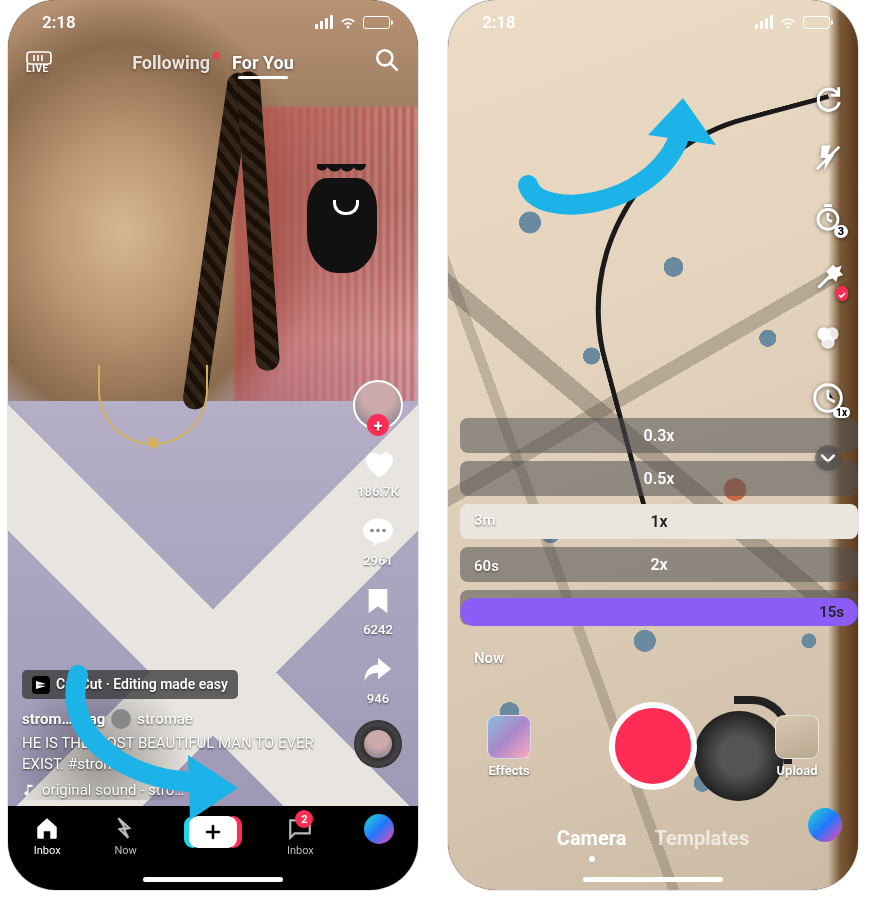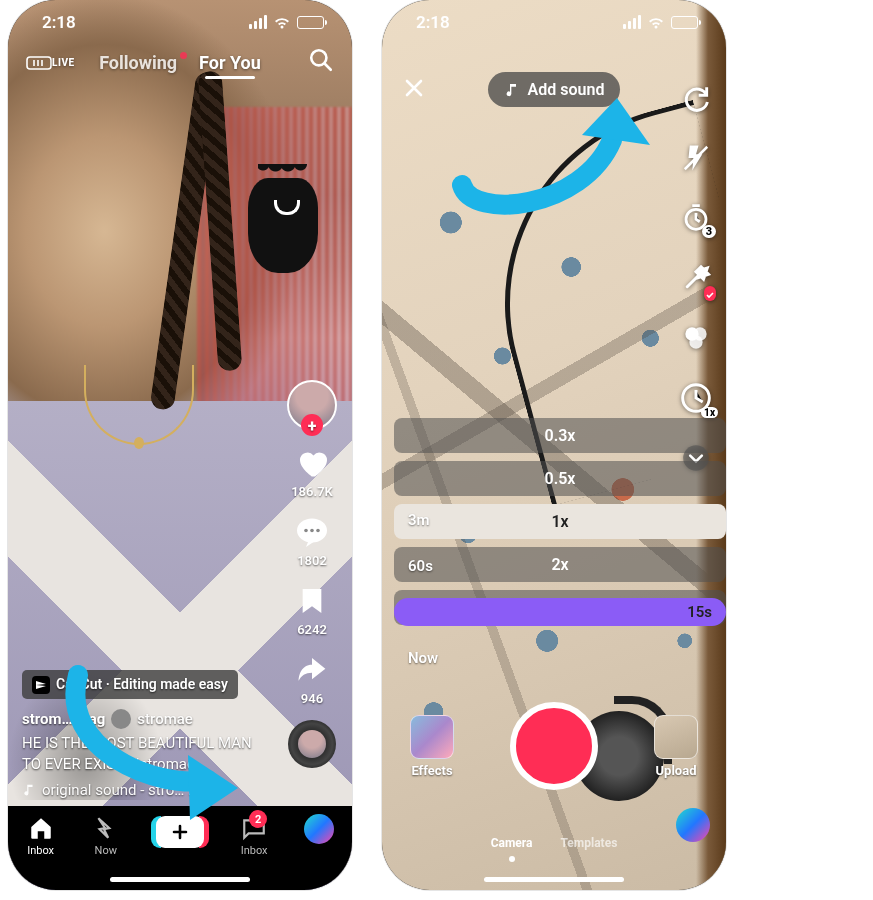--- a/index.html
+++ b/index.html
@@ -3,21 +3,21 @@
 <meta charset="utf-8">
 <style>
   * { margin: 0; padding: 0; box-sizing: border-box; }
   body {
     background: #fff;
     font-family: -apple-system, BlinkMacSystemFont, "Segoe UI", Roboto, Helvetica, Arial, sans-serif;
     width: 873px; height: 900px;
     display: flex; gap: 30px; padding: 0 8px;
   }
   .phone {
-    width: 344px; height: 890px;
+    width: 410px; height: 890px;
     border-radius: 48px;
     overflow: hidden;
     position: relative;
     background: #000;
     box-shadow: 0 0 0 1px rgba(0,0,0,0.1);
   }
   
   .status-bar {
     position: absolute; top: 0; left: 0; right: 0;
     height: 44px; z-index: 50;
@@ -87,21 +87,21 @@
   }
   .braid.b1{top:8%;left:48%;height:340px;transform:rotate(8deg);}
   .braid.b2{top:8%;left:58%;height:300px;transform:rotate(-4deg);}
   .top-tabs {
     position:absolute; top:38px; left:0; right:0; height:48px;
     display:flex; align-items:center; justify-content:center; gap:22px;
     color:#fff; font-size:18px; font-weight:700; z-index:40;
     text-shadow:0 1px 3px rgba(0,0,0,.5);
   }
   .live-badge {
-    position:absolute; left:18px; display:flex; flex-direction:row; align-items:flex-end;
+    position:absolute; left:18px; display:flex; flex-direction:column; align-items:flex-start;
     font-size:10px; font-weight:800; letter-spacing:.5px;
   }
   .live-badge svg{margin-bottom:-2px;}
   .tab { opacity:.8; position:relative; }
   .tab.active { opacity:1; }
   .tab.active::after{content:"";position:absolute;bottom:-6px;left:10%;right:10%;height:3px;background:#fff;border-radius:2px;}
   .red-dot{position:absolute;top:0;right:-10px;width:7px;height:7px;background:#ff2d55;border-radius:50%;}
   .search-btn { position:absolute; right:18px; }
 
   .action-rail {
@@ -208,21 +208,21 @@
     position:absolute;bottom:100px;left:0;right:0;display:flex;align-items:center;justify-content:space-around;
     z-index:40;color:#fff;font-size:13px;font-weight:700;text-shadow:0 1px 2px rgba(0,0,0,.6);
   }
   .side-thumb{display:flex;flex-direction:column;align-items:center;gap:4px;}
   .thumb-box{width:44px;height:44px;border-radius:9px;background:linear-gradient(135deg,#8bd,#a8c,#fab);border:1px solid rgba(255,255,255,.6);}
   .thumb-box.upload{background:linear-gradient(160deg,#d8c8b2,#b8a890);}
   .record-btn{width:88px;height:88px;border-radius:50%;border:6px solid #fff;background:#ff2d55;}
 
   .mode-row{
     position:absolute;bottom:40px;left:0;right:0;display:flex;justify-content:center;gap:28px;
-    color:#fff;font-size:12px;font-weight:700;z-index:40;
+    color:#fff;font-size:20px;font-weight:700;z-index:40;
   }
   .mode-btn{opacity:.65;position:relative;}
   .mode-btn.active{opacity:1;}
   .mode-btn.active::after{content:"";position:absolute;bottom:-12px;left:calc(50% - 3px);width:6px;height:6px;background:#fff;border-radius:50%;}
   .profile-dot2{position:absolute;right:16px;bottom:48px;width:34px;height:34px;border-radius:50%;background:linear-gradient(135deg,#2dc,#27f,#f4a);z-index:40;}
 
   
   .fade-mask{position:absolute;left:0;width:45%;bottom:90px;height:130px;background:radial-gradient(ellipse at 50% 70%, rgba(0,0,0,.35), transparent 70%);z-index:34;}
 </style>
 </head>
@@ -293,21 +293,21 @@
     <div class="rail-item">
       <span class="rail-icon">
         <svg width="36" height="36" viewBox="0 0 24 24">
             <ellipse cx="12" cy="11" rx="10" ry="8" fill="#fff"></ellipse>
             <path fill="#fff" d="M10 17l-2 5 6-4z"></path>
             <circle cx="8" cy="11" r="1.2" fill="#888"></circle>
             <circle cx="12" cy="11" r="1.2" fill="#888"></circle>
             <circle cx="16" cy="11" r="1.2" fill="#888"></circle>
           </svg>
       </span>
-      <span>1802</span>
+      <span>2961</span>
     </div>
     <div class="rail-item">
       <span class="rail-icon">
         <svg width="32" height="34" viewBox="0 0 24 24">
             <path fill="#fff" d="M5 3h14v18l-7-5-7 5z"></path>
           </svg>
       </span>
       <span>6242</span>
     </div>
     <div class="rail-item">
@@ -411,33 +411,20 @@
         </span>
       <span class="wifi-icon">
         <svg width="18" height="13" viewBox="0 0 18 13">
             <path fill="#fff" d="M9 12.5a1.5 1.5 0 100-3 1.5 1.5 0 000 3zM5 7.8a6 6 0 018 0l-1.4 1.4a4 4 0 00-5.2 0zM2 5a10 10 0 0114 0l-1.4 1.4a8 8 0 00-11.2 0z"></path>
           </svg>
       </span>
       <span class="battery"><span class="fill"></span></span>
     </div>
   </div>
 
-  <div class="cam-top">
-    <div class="close-btn">
-      <svg width="24" height="24" viewBox="0 0 24 24">
-          <path stroke="#fff" stroke-width="2.6" stroke-linecap="round" d="M5 5l14 14M19 5L5 19"></path>
-        </svg>
-    </div>
-    <div class="add-sound-chip">
-      <svg width="16" height="16" viewBox="0 0 24 24">
-          <path fill="#fff" d="M9 3v11.5A3.5 3.5 0 1011 18V7h7V3z"></path>
-        </svg>
-      <span>Add sound</span>
-    </div>
-  </div>
 
   <div class="cam-rail">
     <div class="cam-rail-btn">
       <svg width="32" height="32" viewBox="0 0 24 24">
           <path fill="none" stroke="#fff" stroke-width="2.2" d="M20 10a8 8 0 10.5 5M20 4v6h-6"></path>
         </svg>
     </div>
     <div class="cam-rail-btn">
       <svg width="30" height="30" viewBox="0 0 24 24">
           <path fill="#fff" d="M7 2l-1 10h4l-1 10 8-13h-5l2-7z"></path>

